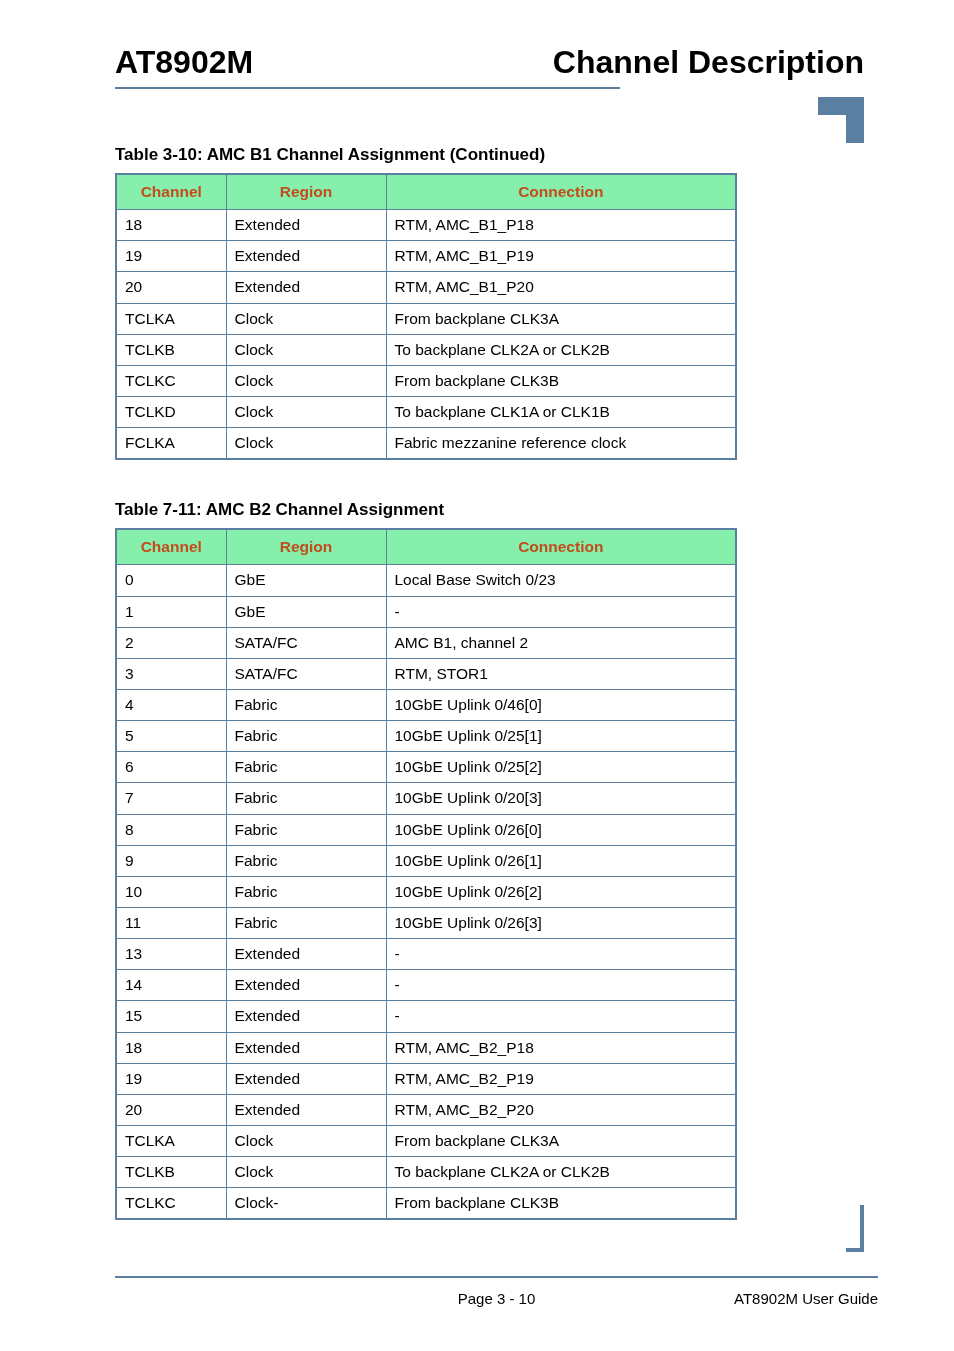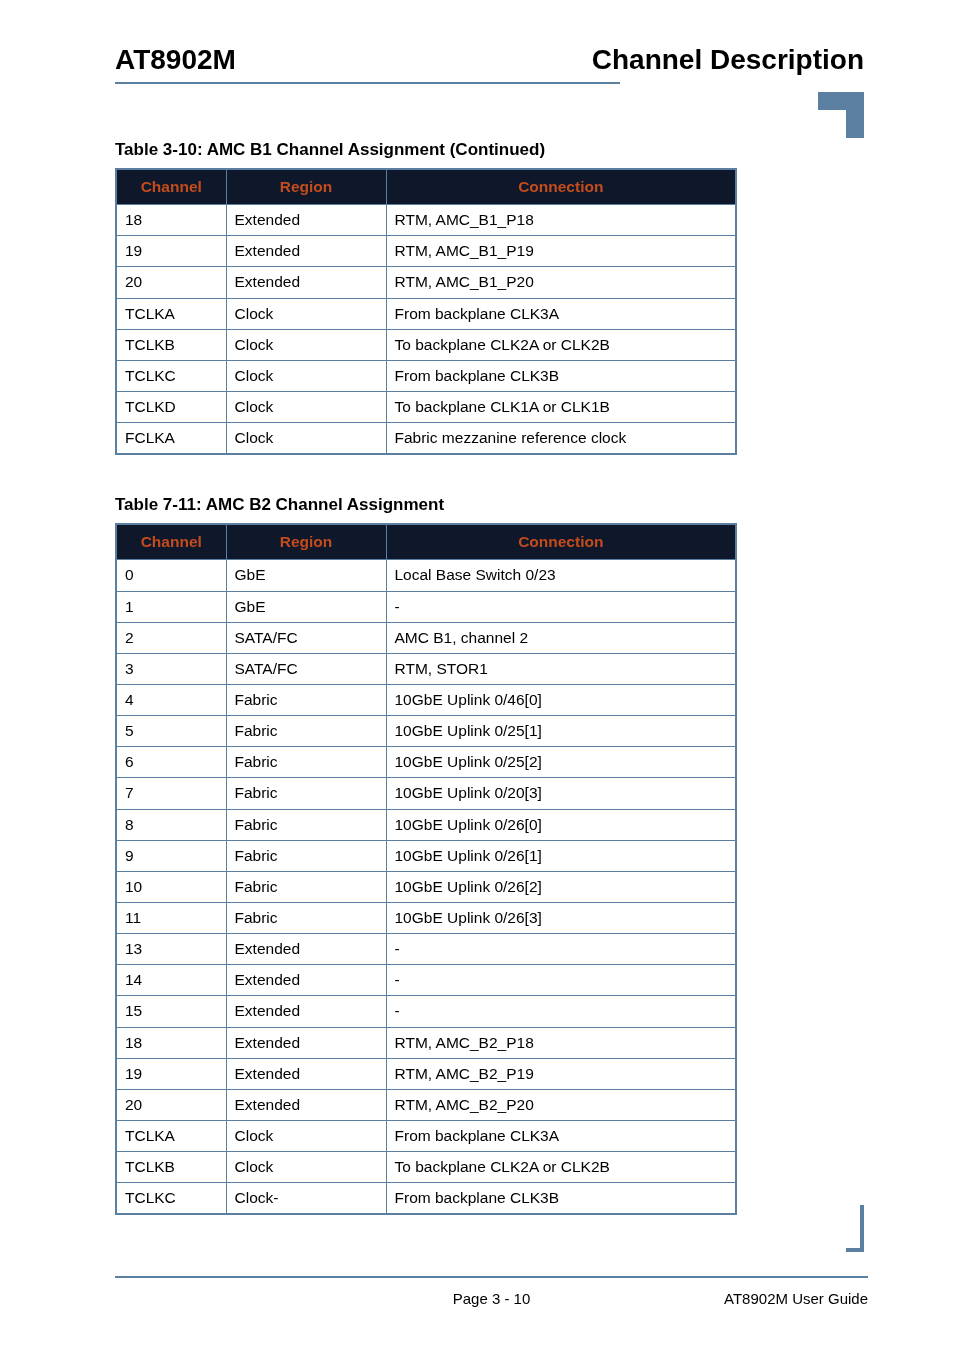--- a/index.html
+++ b/index.html
@@ -18,21 +18,21 @@
     height: 1351px;
     padding: 44px 90px 0 115px;
     box-sizing: border-box;
     position: relative;
   }
   .header {
     display: flex;
     justify-content: space-between;
     align-items: baseline;
     font-weight: bold;
-    font-size: 28px;
+    font-size: 32px;
     margin-bottom: 6px;
   }
   .header-rule-wrap {
     height: 20px;
     position: relative;
     margin-bottom: 38px;
   }
   .header-rule {
     height: 2px;
     background: #5a7fa0;
@@ -74,36 +74,36 @@
     border: 2px solid #5a7fa0;
   }
   th, td {
     border: 1px solid #5a7fa0;
     padding: 5px 8px 5px 8px;
     text-align: left;
     vertical-align: top;
     line-height: 1.3;
   }
   th {
-    background: #0f172a;
+    background: #86efac;
     color: #c44c1c;
     font-weight: bold;
     text-align: center;
     padding-top: 7px;
     padding-bottom: 7px;
   }
   col.c-channel { width: 110px; }
   col.c-region { width: 160px; }
   col.c-conn { width: 350px; }
   .spacer-mid { height: 40px; }
 
   .footer {
     position: absolute;
     left: 115px;
-    right: 86px;
+    right: 76px;
     bottom: 44px;
   }
   .footer-rule {
     height: 2px;
     background: #5a7fa0;
     margin-bottom: 12px;
   }
   .footer-row {
     display: flex;
     justify-content: space-between;

